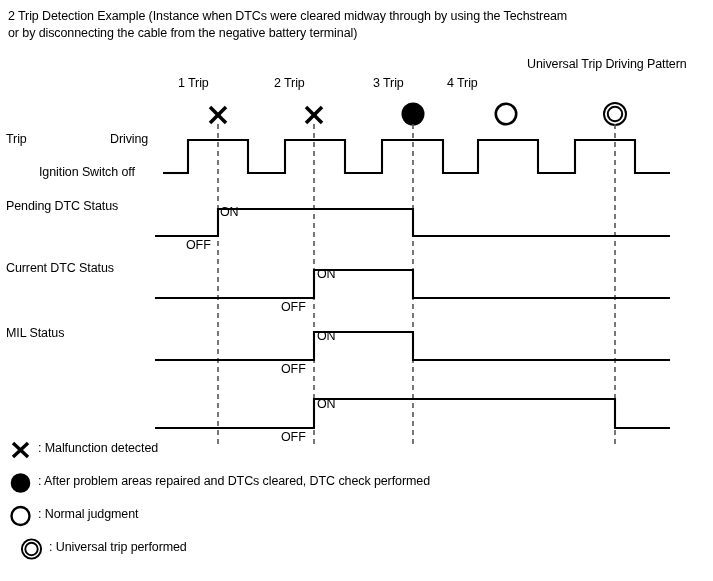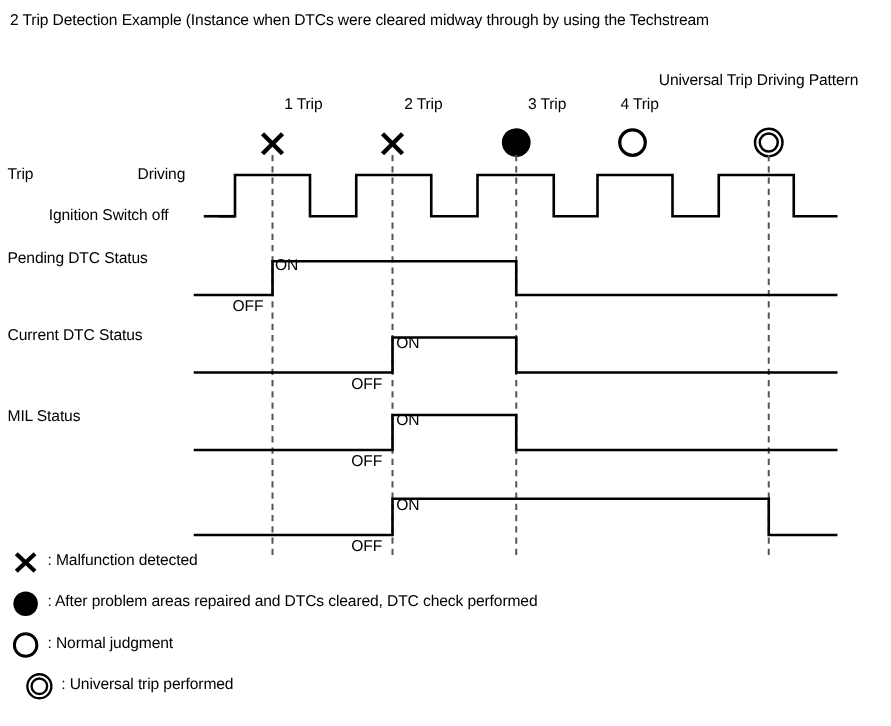--- a/index.html
+++ b/index.html
@@ -29,21 +29,21 @@
     top: 8px;
     width: 700px;
     font-size: 12.5px;
     line-height: 17px;
     letter-spacing: -0.1px;
   }
 
   
   .trip-label {
     font-size: 12.5px;
-    text-align: right;
+    text-align: left;
     width: 80px;
     letter-spacing: -0.1px;
   }
   #universal-pattern-label {
     font-size: 12.5px;
     left: 527px;
     top: 57px;
     white-space: nowrap;
     letter-spacing: -0.1px;
   }
@@ -87,20 +87,21 @@
     letter-spacing: -0.1px;
   }
 </style>
 </head>
 <body>
 
 <div id="root">
 
   <div id="title-block" class="abs">
     <div>2 Trip Detection Example (Instance when DTCs were cleared midway through by using the Techstream</div>
+    <div>or by disconnecting the cable from the negative battery terminal)</div>
   </div>
 
   <div id="universal-pattern-label" class="abs">Universal Trip Driving Pattern</div>
 
   <div class="abs trip-label" style="left:178px; top:76px;">1 Trip</div>
   <div class="abs trip-label" style="left:274px; top:76px;">2 Trip</div>
   <div class="abs trip-label" style="left:373px; top:76px;">3 Trip</div>
   <div class="abs trip-label" style="left:447px; top:76px;">4 Trip</div>
 
   <div class="abs marker" style="left:203px; top:100px;">

